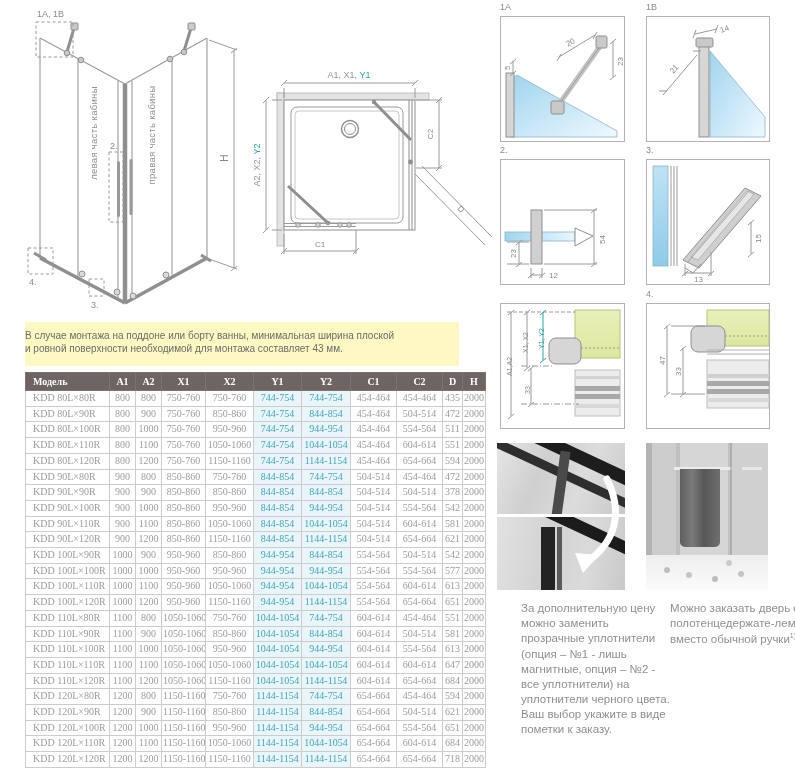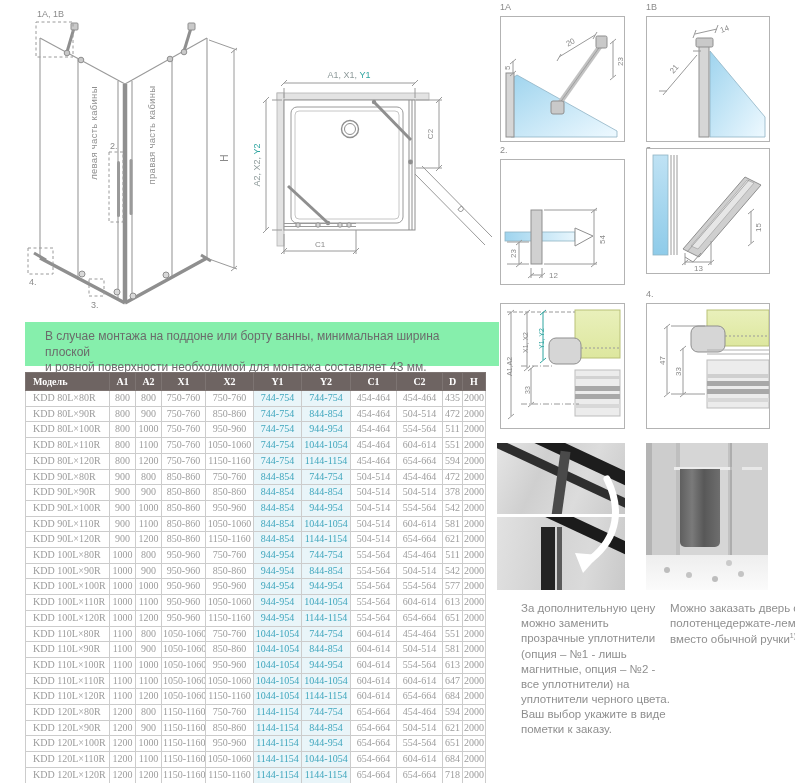--- a/index.html
+++ b/index.html
@@ -13,22 +13,22 @@
   .dim  { font-size:8px;  fill:#8a8a8a; }
   .dim7 { font-size:7px;  fill:#8a8a8a; }
   .teal { fill:#2fa5a0; }
   .gray-txt { fill:#8e9a9a; }
 
   .detail-label { position:absolute; font-size:9px; color:#8a8a8a; }
   .detail-box   { position:absolute; border:1px solid #b3b3b3; background:#fff; }
 
   #note-box {
     position:absolute; left:25px; top:322px; width:434px; height:30px;
-    background:#86efac; color:#6b6b6b; font-size:12px; line-height:1.3;
-    padding:7px 20px;
+    background:#fef9c3; color:#6b6b6b; font-size:10px; line-height:1.3;
+    padding:7px 0;
   }
 
   #size-table {
     position:absolute; left:25px; top:372px; width:460px;
     border-collapse:collapse; table-layout:fixed;
     font-size:10px; color:#9c9c9c;font-family:Liberation Serif, serif;
   }
   #size-table th {
     background:#6e6462; color:#ffffff; border:1px solid #7d7472;
     font-size:10px; font-weight:bold; height:17px; padding:0 1px; text-align:center;
@@ -230,21 +230,21 @@
     <path d="M30,115 H41"></path>
         <path d="M27,118 l6,-5 M38,118 l6,-5"></path>
   </g>
   <text class="dim" transform="rotate(-90 101 79)" x="96" y="82">54</text>
   <text class="dim" transform="rotate(-90 12 93)" x="7" y="96">23</text>
   <text class="dim" x="48" y="118">12</text>
 </svg>
 </div>
 
 <span class="detail-label" style="left:646px;top:145px">3.</span>
-<div class="detail-box" style="left:646px;top:148px;width:122px;height:124px">
+<div class="detail-box" style="left:646px;top:159px;width:122px;height:124px">
 <svg width="122" height="124" viewBox="0 0 122 124">
   <rect x="6" y="6" width="15" height="100" fill="url(#gblueV)" stroke="#8fb3c4" stroke-width="0.8"></rect>
   <path d="M24,6 V106 M27,6 V106 M30,6 V106" stroke="#9a9a9a" fill="none"></path>
   <g>
     <polygon points="36,100 98,28 114,36 52,108" fill="#cfcfcf" stroke="#8f8f8f"></polygon>
     <polygon points="44,97 100,31 107,34 51,100" fill="#e6e6e6" stroke="#9a9a9a" stroke-width="0.6"></polygon>
     <path d="M40,103 L102,31" stroke="#8f8f8f" fill="none" stroke-width="0.7"></path>
     <path d="M38,108 l8,5 l8,-9" stroke="#8f8f8f" fill="none"></path>
   </g>
   <g stroke="#9a9a9a" fill="none">
@@ -475,33 +475,20 @@
         <td>850-860</td>
         <td>1150-1160</td>
         <td class="y-col">844-854</td>
         <td class="y-col">1144-1154</td>
         <td>504-514</td>
         <td>654-664</td>
         <td>621</td>
         <td>2000</td>
       </tr>
       <tr>
-        <td class="model-col">KDD 100L×80R</td>
-        <td>1000</td>
-        <td>800</td>
-        <td>950-960</td>
-        <td>750-760</td>
-        <td class="y-col">944-954</td>
-        <td class="y-col">744-754</td>
-        <td>554-564</td>
-        <td>454-464</td>
-        <td>511</td>
-        <td>2000</td>
-      </tr>
-      <tr>
         <td class="model-col">KDD 100L×90R</td>
         <td>1000</td>
         <td>900</td>
         <td>950-960</td>
         <td>850-860</td>
         <td class="y-col">944-954</td>
         <td class="y-col">844-854</td>
         <td>554-564</td>
         <td>504-514</td>
         <td>542</td>

